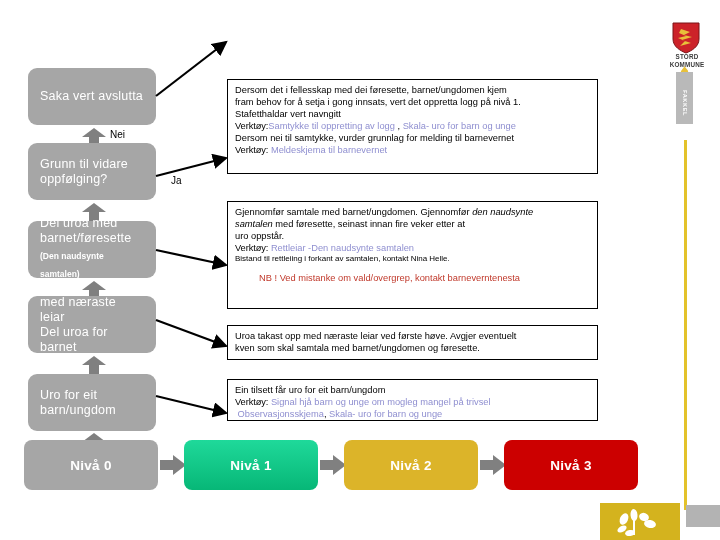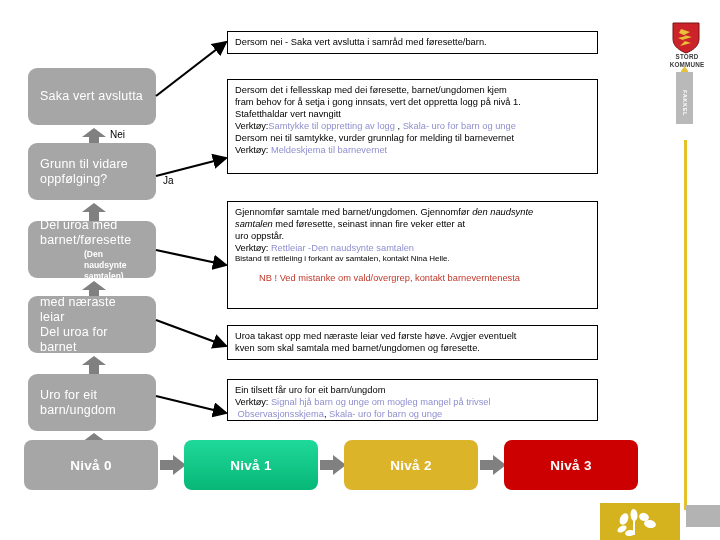--- a/index.html
+++ b/index.html
@@ -22,25 +22,24 @@
     padding:6px 12px;
     display:flex;
     flex-direction:column;
     justify-content:center;
     font-size:12.5px;
     line-height:15px;
     letter-spacing:.2px;
   }
   .flowbox .sub{
     font-size:8.5px;
-    line-height:11px;
+    line-height:18px;
     font-weight:bold;
     letter-spacing:0;
     margin-top:1px;
-    margin-left:44px;
   }
 
   
   .uparrow{position:absolute;}
   .uparrow .shaft{
     position:absolute;left:7px;top:7px;width:10px;height:13px;background:#808080;
   }
   .uparrow .head{
     position:absolute;left:0;top:0;width:0;height:0;
     border-left:12px solid transparent;
@@ -115,21 +114,21 @@
   <div class="uparrow" style="left:82px;top:128px;width:24px;height:20px;">
     <div class="shaft"></div>
       <div class="head"></div>
   </div>
   <div class="edgelabel" style="left:110px;top:129px;">Nei</div>
 
   <div class="flowbox" style="left:28px;top:143px;width:128px;height:57px;">
     <div>Grunn til vidare</div>
     <div>oppfølging?</div>
   </div>
-  <div class="edgelabel" style="left:163px;top:175px;">Ja</div>
+  <div class="edgelabel" style="left:171px;top:175px;">Ja</div>
 
   <div class="uparrow" style="left:82px;top:203px;width:24px;height:20px;">
     <div class="shaft"></div>
       <div class="head"></div>
   </div>
 
   <div class="flowbox" style="left:28px;top:221px;width:128px;height:57px;">
     <div>Del uroa med</div>
     <div>barnet/føresette</div>
     <div class="sub">(Den naudsynte samtalen)</div>
@@ -166,23 +165,20 @@
         <polygon points="0 0, 7 3.5, 0 7" fill="#000"></polygon>
       </marker>
     </defs>
     <line x1="156" y1="96" x2="226" y2="42" stroke="#000" stroke-width="2.2" marker-end="url(#ah)"></line>
     <line x1="156" y1="176" x2="226" y2="158" stroke="#000" stroke-width="2.2" marker-end="url(#ah)"></line>
     <line x1="156" y1="250" x2="226" y2="265" stroke="#000" stroke-width="2.2" marker-end="url(#ah)"></line>
     <line x1="156" y1="320" x2="226" y2="346" stroke="#000" stroke-width="2.2" marker-end="url(#ah)"></line>
     <line x1="156" y1="396" x2="226" y2="413" stroke="#000" stroke-width="2.2" marker-end="url(#ah)"></line>
   </svg>
 
-  <div class="panel" style="left:227px;top:31px;width:371px;height:23px;">
-    <p>Dersom nei - Saka vert avslutta i samråd med føresette/barn.</p>
-  </div>
 
   <div class="panel" style="left:227px;top:79px;width:371px;height:95px;">
     <p>Dersom det i fellesskap med dei føresette, barnet/ungdomen kjem</p>
     <p>fram behov for å setja i gong innsats, vert det oppretta logg på nivå 1.</p>
     <p>Stafetthaldar vert navngitt</p>
     <p><span class="vk">Verktøy:</span><span class="lnk">Samtykke til oppretting av logg</span><span> , </span><span class="lnk">Skala- uro for barn og unge</span></p>
     <p>Dersom nei til samtykke, vurder grunnlag for melding til barnevernet</p>
     <p><span class="vk">Verktøy:</span>&nbsp;<span class="lnk">Meldeskjema til barnevernet</span></p>
   </div>
 

